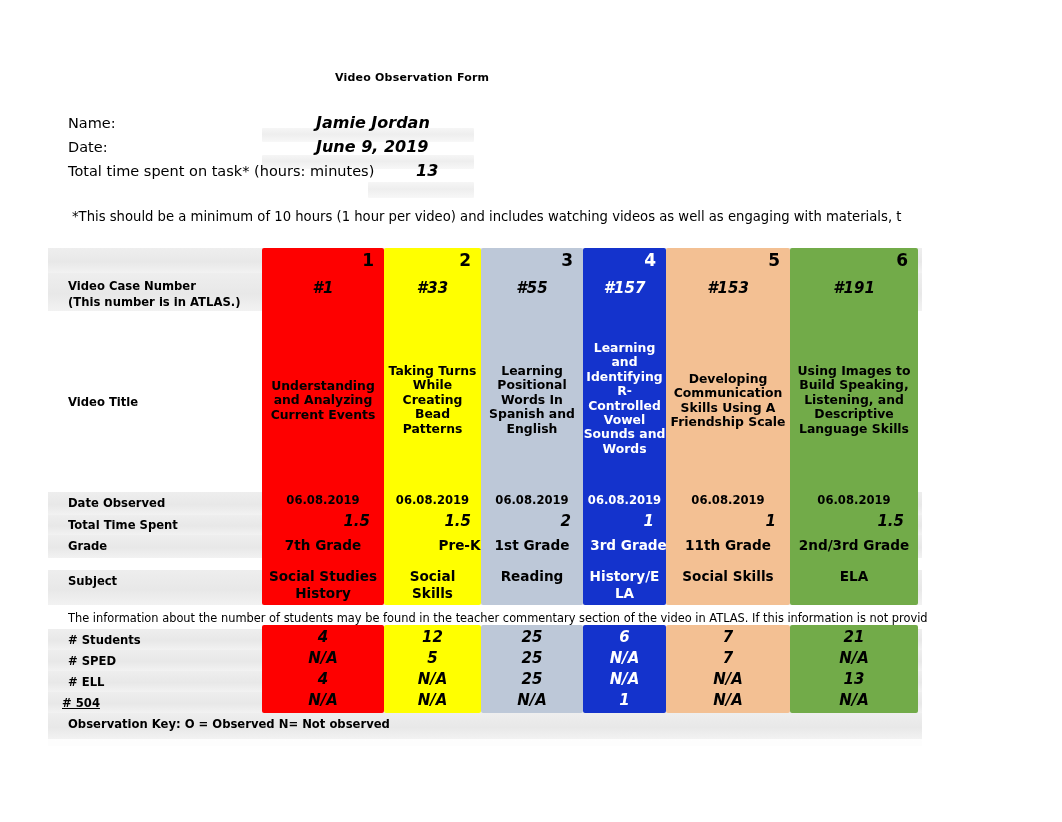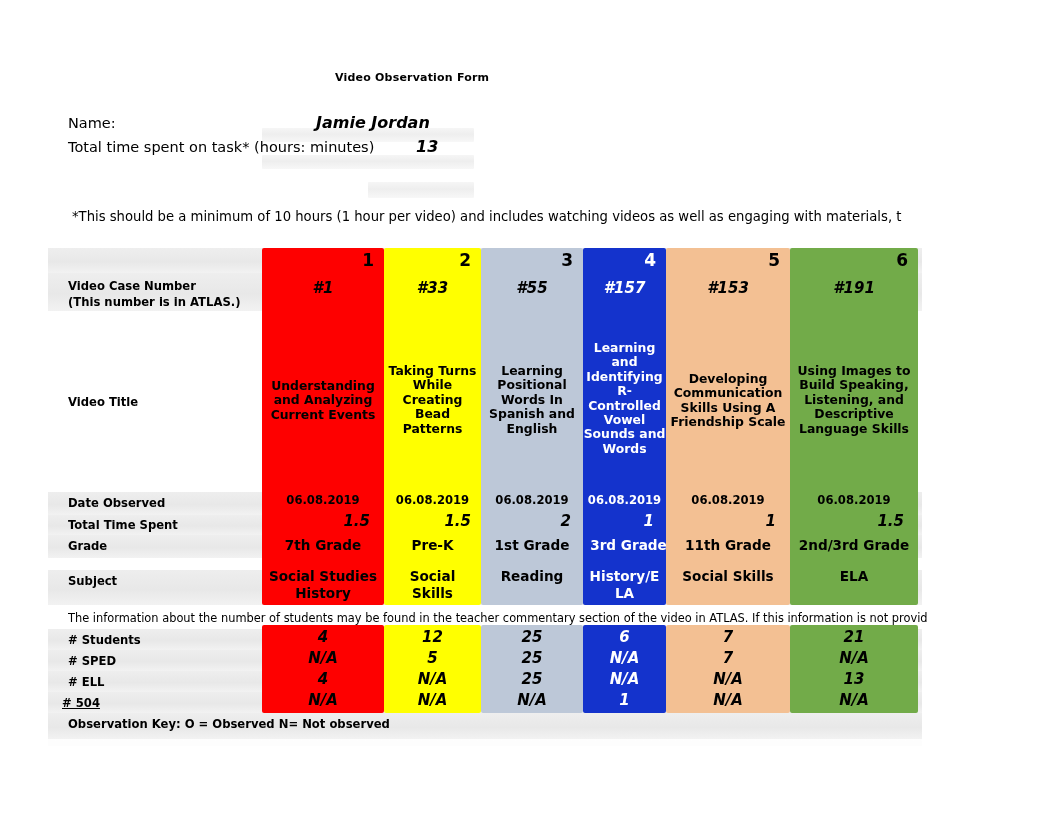--- a/index.html
+++ b/index.html
@@ -168,20 +168,24 @@
 <div class="doc-title">Video Observation Form</div>
 
 <div class="field-shade fs1"></div>
 <div class="field-shade fs2"></div>
 <div class="field-shade fs3"></div>
 
 <div class="meta">
   <div class="meta-row">
     <span class="meta-label">Name:</span>
     <span class="meta-value v-name">Jamie Jordan</span>
+  </div>
+  <div class="meta-row">
+    <span class="meta-label">Date:</span>
+    <span class="meta-value v-date">June 9, 2019</span>
   </div>
   <div class="meta-row">
     <span class="meta-label">Total time spent on task* (hours: minutes)</span>
     <span class="meta-value v-time">13</span>
   </div>
 </div>
 
 <div class="footnote">*This should be a minimum of 10 hours (1 hour per video) and includes watching videos as well as engaging with materials, t</div>
 
 <div class="grid">
@@ -251,21 +255,21 @@
   <div class="cell num" style="left:214px;top:450px;width:122px;">N/A</div>
 
   <div class="cell num" style="left:336px;top:38px;width:97px;">#33</div>
   <div class="cell title" style="left:336px;top:121px;width:97px;">Taking Turns
 While
 Creating
 Bead
 Patterns</div>
   <div class="cell small" style="left:336px;top:250px;width:97px;">06.08.2019</div>
   <div class="cell num" style="left:336px;top:271px;width:97px;text-align:right;padding-right:10px;box-sizing:border-box;">1.5</div>
-  <div class="cell big" style="left:336px;top:295px;width:97px;">Pre-K</div>
+  <div class="cell big" style="left:336px;top:295px;width:113px;padding-left:19px;">Pre-K</div>
   <div class="cell big" style="left:336px;top:325px;width:97px;line-height:17px;">Social
 Skills</div>
   <div class="cell num" style="left:336px;top:387px;width:97px;">12</div>
   <div class="cell num" style="left:336px;top:408px;width:97px;">5</div>
   <div class="cell num" style="left:336px;top:429px;width:97px;">N/A</div>
   <div class="cell num" style="left:336px;top:450px;width:97px;">N/A</div>
 
   <div class="cell num" style="left:433px;top:38px;width:102px;">#55</div>
   <div class="cell title" style="left:433px;top:121px;width:102px;">Learning
 Positional

